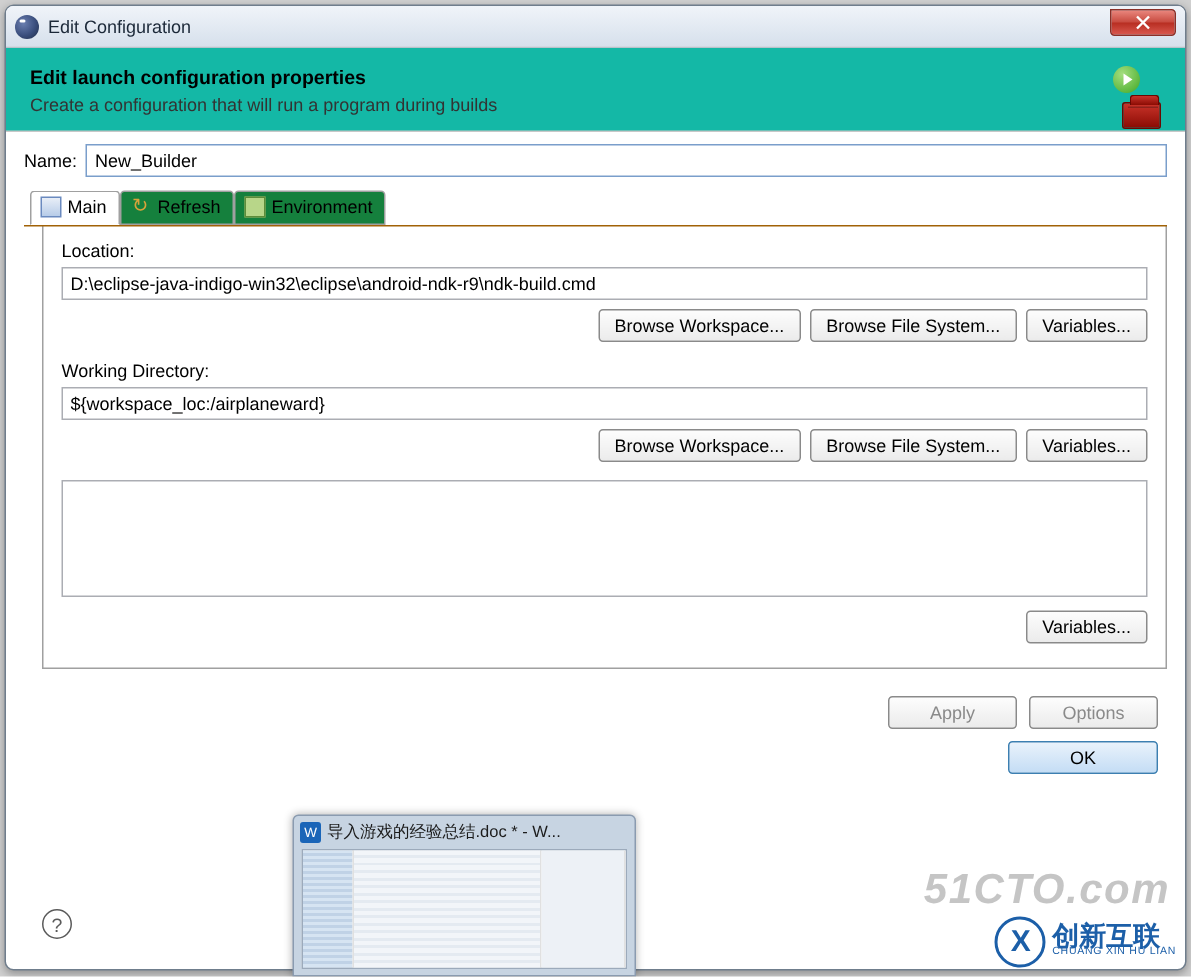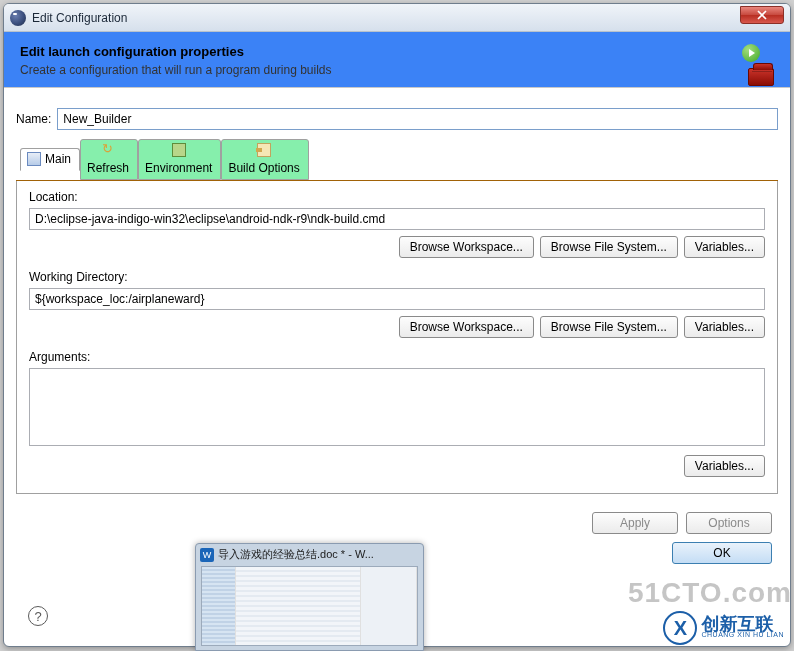--- a/index.html
+++ b/index.html
@@ -6,48 +6,48 @@
 body { margin: 0; background: #d0d0d0; width: 794px; height: 651px; overflow: hidden; position: relative; }
 
 .window { position: absolute; top: 3px; left: 3px; width: 788px; height: 644px; background: #fff; border: 1px solid #6f7d8c; border-radius: 6px; overflow: hidden; box-shadow: 0 2px 6px rgba(0,0,0,0.3); }
 
 .titlebar { height: 28px; background: linear-gradient(#f0f4f9,#d6e0ec); display: flex; align-items: center; padding: 0 2px 0 6px; border-bottom: 1px solid #b8c2cc; }
 .title-icon { width: 16px; height: 16px; margin-right: 6px; background: radial-gradient(circle at 35% 35%, #6b7fb0 0%, #3a4e7d 55%, #1e2a44 100%); border-radius: 50%; position: relative; }
 .title-icon::after { content: ""; position: absolute; width: 4px; height: 2px; background: #fff; top: 3px; left: 3px; border-radius: 1px; }
 .title-text { color: #1b2838; flex: 1; }
 .close-btn { width: 44px; height: 18px; background: linear-gradient(#e9867d,#c84b40 48%,#b82e22 52%,#d8584e); border: 1px solid #8b2f27; border-radius: 0 3px 3px 3px; display: flex; align-items: center; justify-content: center; color: #fff; font-size: 13px; margin-right: 4px; margin-top: -6px; }
 
-.header-panel { background: #3b82f6; padding: 12px 16px 10px 16px; border-bottom: 1px solid #c8c8c8; position: relative; }
+.header-panel { background: #14b8a6; padding: 12px 16px 10px 16px; border-bottom: 1px solid #c8c8c8; position: relative; }
 .header-title { font-weight: bold; font-size: 13px; color: #000; margin-bottom: 4px; }
 .header-desc { color: #333; }
 .header-icon { position: absolute; right: 16px; top: 12px; width: 34px; height: 42px; }
 .run-circle { width: 18px; height: 18px; background: radial-gradient(circle at 35% 30%, #a4de7f,#3fa824); border-radius: 50%; position: absolute; top: 0; right: 14px; display:flex; align-items:center; justify-content:center; }
 .run-circle::after { content:""; border-left:6px solid #fff; border-top:4px solid transparent; border-bottom:4px solid transparent; margin-left:2px; }
 .toolbox { position: absolute; bottom: 0; right: 0; width: 26px; height: 18px; background: linear-gradient(#c9332a,#8b0c04); border-radius: 2px; border:1px solid #6a0802; }
 .toolbox::before { content:""; position:absolute; top:-6px; left:4px; width:18px; height:6px; background: linear-gradient(#c9332a,#8b0c04); border-radius:3px 3px 0 0; border:1px solid #6a0802; border-bottom:none;}
 .toolbox::after { content:""; position:absolute; top:2px; left:3px; width:20px; height:1px; background: rgba(0,0,0,0.25);}
 
 .content { padding: 8px 12px 10px 12px; }
 
-.name-row { display: flex; align-items: center; margin-bottom: 8px; margin-top: 12px; }
+.name-row { display: flex; align-items: center; margin-bottom: 8px; }
 .name-row label { margin-right: 6px; color: #000; }
 .name-row input { flex: 1; border: 1px solid #7a9ecb; padding: 3px 5px; outline: none; background:#fff; }
 
 .tabs { display: flex; border-bottom: 1px solid #a16207; padding-left: 4px; position: relative; top: 1px; align-items: center; }
 .tab { display: flex; align-items: center; gap: 4px; padding: 3px 8px 4px 6px; border: 1px solid #a0a0a0; border-bottom: 1px solid #fff; background: #fff; border-radius: 3px 3px 0 0; margin-right: 0; position:relative; }
-.tab.inactive { background: #86efac; border-bottom: 1px solid #a0a0a0; flex-direction: column; }
+.tab.inactive { background: #15803d; border-bottom: 1px solid #a0a0a0; }
 .tab-icon { width: 14px; height: 14px; display:inline-block; }
 .ico-main { background: linear-gradient(#e8eef7,#b7cce8); border:1px solid #6a8abf; }
 .ico-refresh { position:relative; }
 .ico-refresh::before { content:"↻"; color:#d9a33a; font-size:13px; line-height:14px; position:absolute; left:1px; top:-1px;}
 .ico-env { background:#b8d689; border:1px solid #5e8c3a; }
 .ico-build { background:#f6e7b5; border:1px solid #c2a45d; position:relative; }
 .ico-build::after { content:""; position:absolute; width:6px; height:4px; background:#d2a84e; top:4px; left:-2px; }
 
-.tabpanel { border: 1px solid #a0a0a0; border-top: none; padding: 10px 12px 12px 12px; }
+.tabpanel { border: 1px solid #a0a0a0; border-top: none; padding: 10px 12px 12px 12px; margin-left: 12px; }
 
 .fld-label { color: #000; margin-bottom: 4px; }
 .textfield { width: 100%; border: 1px solid #abadb3; padding: 3px 5px; background: #fff; outline:none; margin-bottom: 6px; }
 .btn-row { display: flex; justify-content: flex-end; gap: 6px; margin-bottom: 12px; }
 .btn { background: linear-gradient(#fdfdfd,#ebebeb); border: 1px solid #8a8a8a; border-radius: 3px; padding: 3px 10px; min-width: 70px; color:#000; cursor: default; }
 .textarea { width: 100%; height: 78px; border: 1px solid #abadb3; resize: none; outline:none; background:#fff; padding:3px 5px; margin-bottom:6px; }
 .note { color: #000; margin-top: 4px; }
 
 .dialog-buttons { display:flex; justify-content:flex-end; gap:8px; padding: 8px 18px 4px 18px; }
 .dialog-buttons .btn { min-width: 86px; }
@@ -59,21 +59,21 @@
 .taskbar-thumb { position:absolute; left:195px; bottom:0; width:229px; height:108px; background:#c7d4e2; border:1px solid #8a9bb0; border-radius:4px 4px 0 0; z-index:20; box-shadow:0 0 6px rgba(0,0,0,0.3); }
 .thumb-head { display:flex; align-items:center; padding:3px 4px 2px 4px; gap:4px;}
 .thumb-ico { width:14px; height:14px; background:#1a65b8; border-radius:2px; display:flex; align-items:center; justify-content:center; color:#fff; font-size:9px; }
 .thumb-title { font-size:11px; color:#1b1b1b; white-space:nowrap; overflow:hidden; text-overflow:ellipsis; flex:1; }
 .thumb-body { margin:2px 5px 5px 5px; height:80px; background:#fff; border:1px solid #9caabb; display:flex; }
 .thumb-body div { border-right:1px solid #e0e0e0; }
 .thumb-side { width:34px; background:repeating-linear-gradient(#d6e4f2,#d6e4f2 2px,#c0d2e6 2px,#c0d2e6 4px); }
 .thumb-mid { flex:1; background:repeating-linear-gradient(#f2f5f9,#f2f5f9 3px,#e4eaf1 3px,#e4eaf1 5px); }
 .thumb-right { width:56px; background:#edf1f6; }
 
-.watermark { position:absolute; right:2px; bottom:42px; font-size:28px; color:rgba(150,150,150,0.55); font-weight:bold; letter-spacing:1px; z-index:15; pointer-events:none;}
+.watermark { position:absolute; right:14px; bottom:42px; font-size:28px; color:rgba(150,150,150,0.55); font-style:italic; font-weight:bold; letter-spacing:1px; z-index:15; pointer-events:none;}
 .watermark2 { position:absolute; right:10px; bottom:6px; display:flex; align-items:center; gap:4px; z-index:15; pointer-events:none;}
 .wm-circle { width:34px; height:34px; border:2px solid #1c5fa8; border-radius:50%; display:flex; align-items:center; justify-content:center; }
 .wm-x { font-size:20px; color:#1c5fa8; font-weight:bold; }
 .wm-text { font-size:18px; color:#1c5fa8; font-weight:bold; line-height:13px; }
 .wm-sub { font-size:7px; color:#1c5fa8; letter-spacing:0.5px; }
 
 .disabled { color:#8a8a8a; }
 </style>
 </head>
 <body>
@@ -112,45 +112,40 @@
         <span>Main</span>
       </div>
       <div class="tab inactive">
         <span class="tab-icon ico-refresh"></span>
         <span>Refresh</span>
       </div>
       <div class="tab inactive">
         <span class="tab-icon ico-env"></span>
         <span>Environment</span>
       </div>
-      <div class="tab inactive">
-        <span class="tab-icon ico-build"></span>
-        <span>Build Options</span>
-      </div>
     </div>
 
     <div class="tabpanel">
 
       <div class="fld-label">Location:</div>
       <input class="textfield" type="text" value="D:\eclipse-java-indigo-win32\eclipse\android-ndk-r9\ndk-build.cmd" style="">
       <div class="btn-row">
         <button class="btn">Browse Workspace...</button>
         <button class="btn">Browse File System...</button>
         <button class="btn">Variables...</button>
       </div>
 
       <div class="fld-label">Working Directory:</div>
       <input class="textfield" type="text" value="${workspace_loc:/airplaneward}" style="">
       <div class="btn-row">
         <button class="btn">Browse Workspace...</button>
         <button class="btn">Browse File System...</button>
         <button class="btn">Variables...</button>
       </div>
 
-      <div class="fld-label">Arguments:</div>
       <textarea class="textarea" style=""></textarea>
       <div class="btn-row" style="margin-bottom:4px;">
         <button class="btn">Variables...</button>
       </div>
 
     </div>
 
   </div>
 
   <div class="dialog-buttons">

